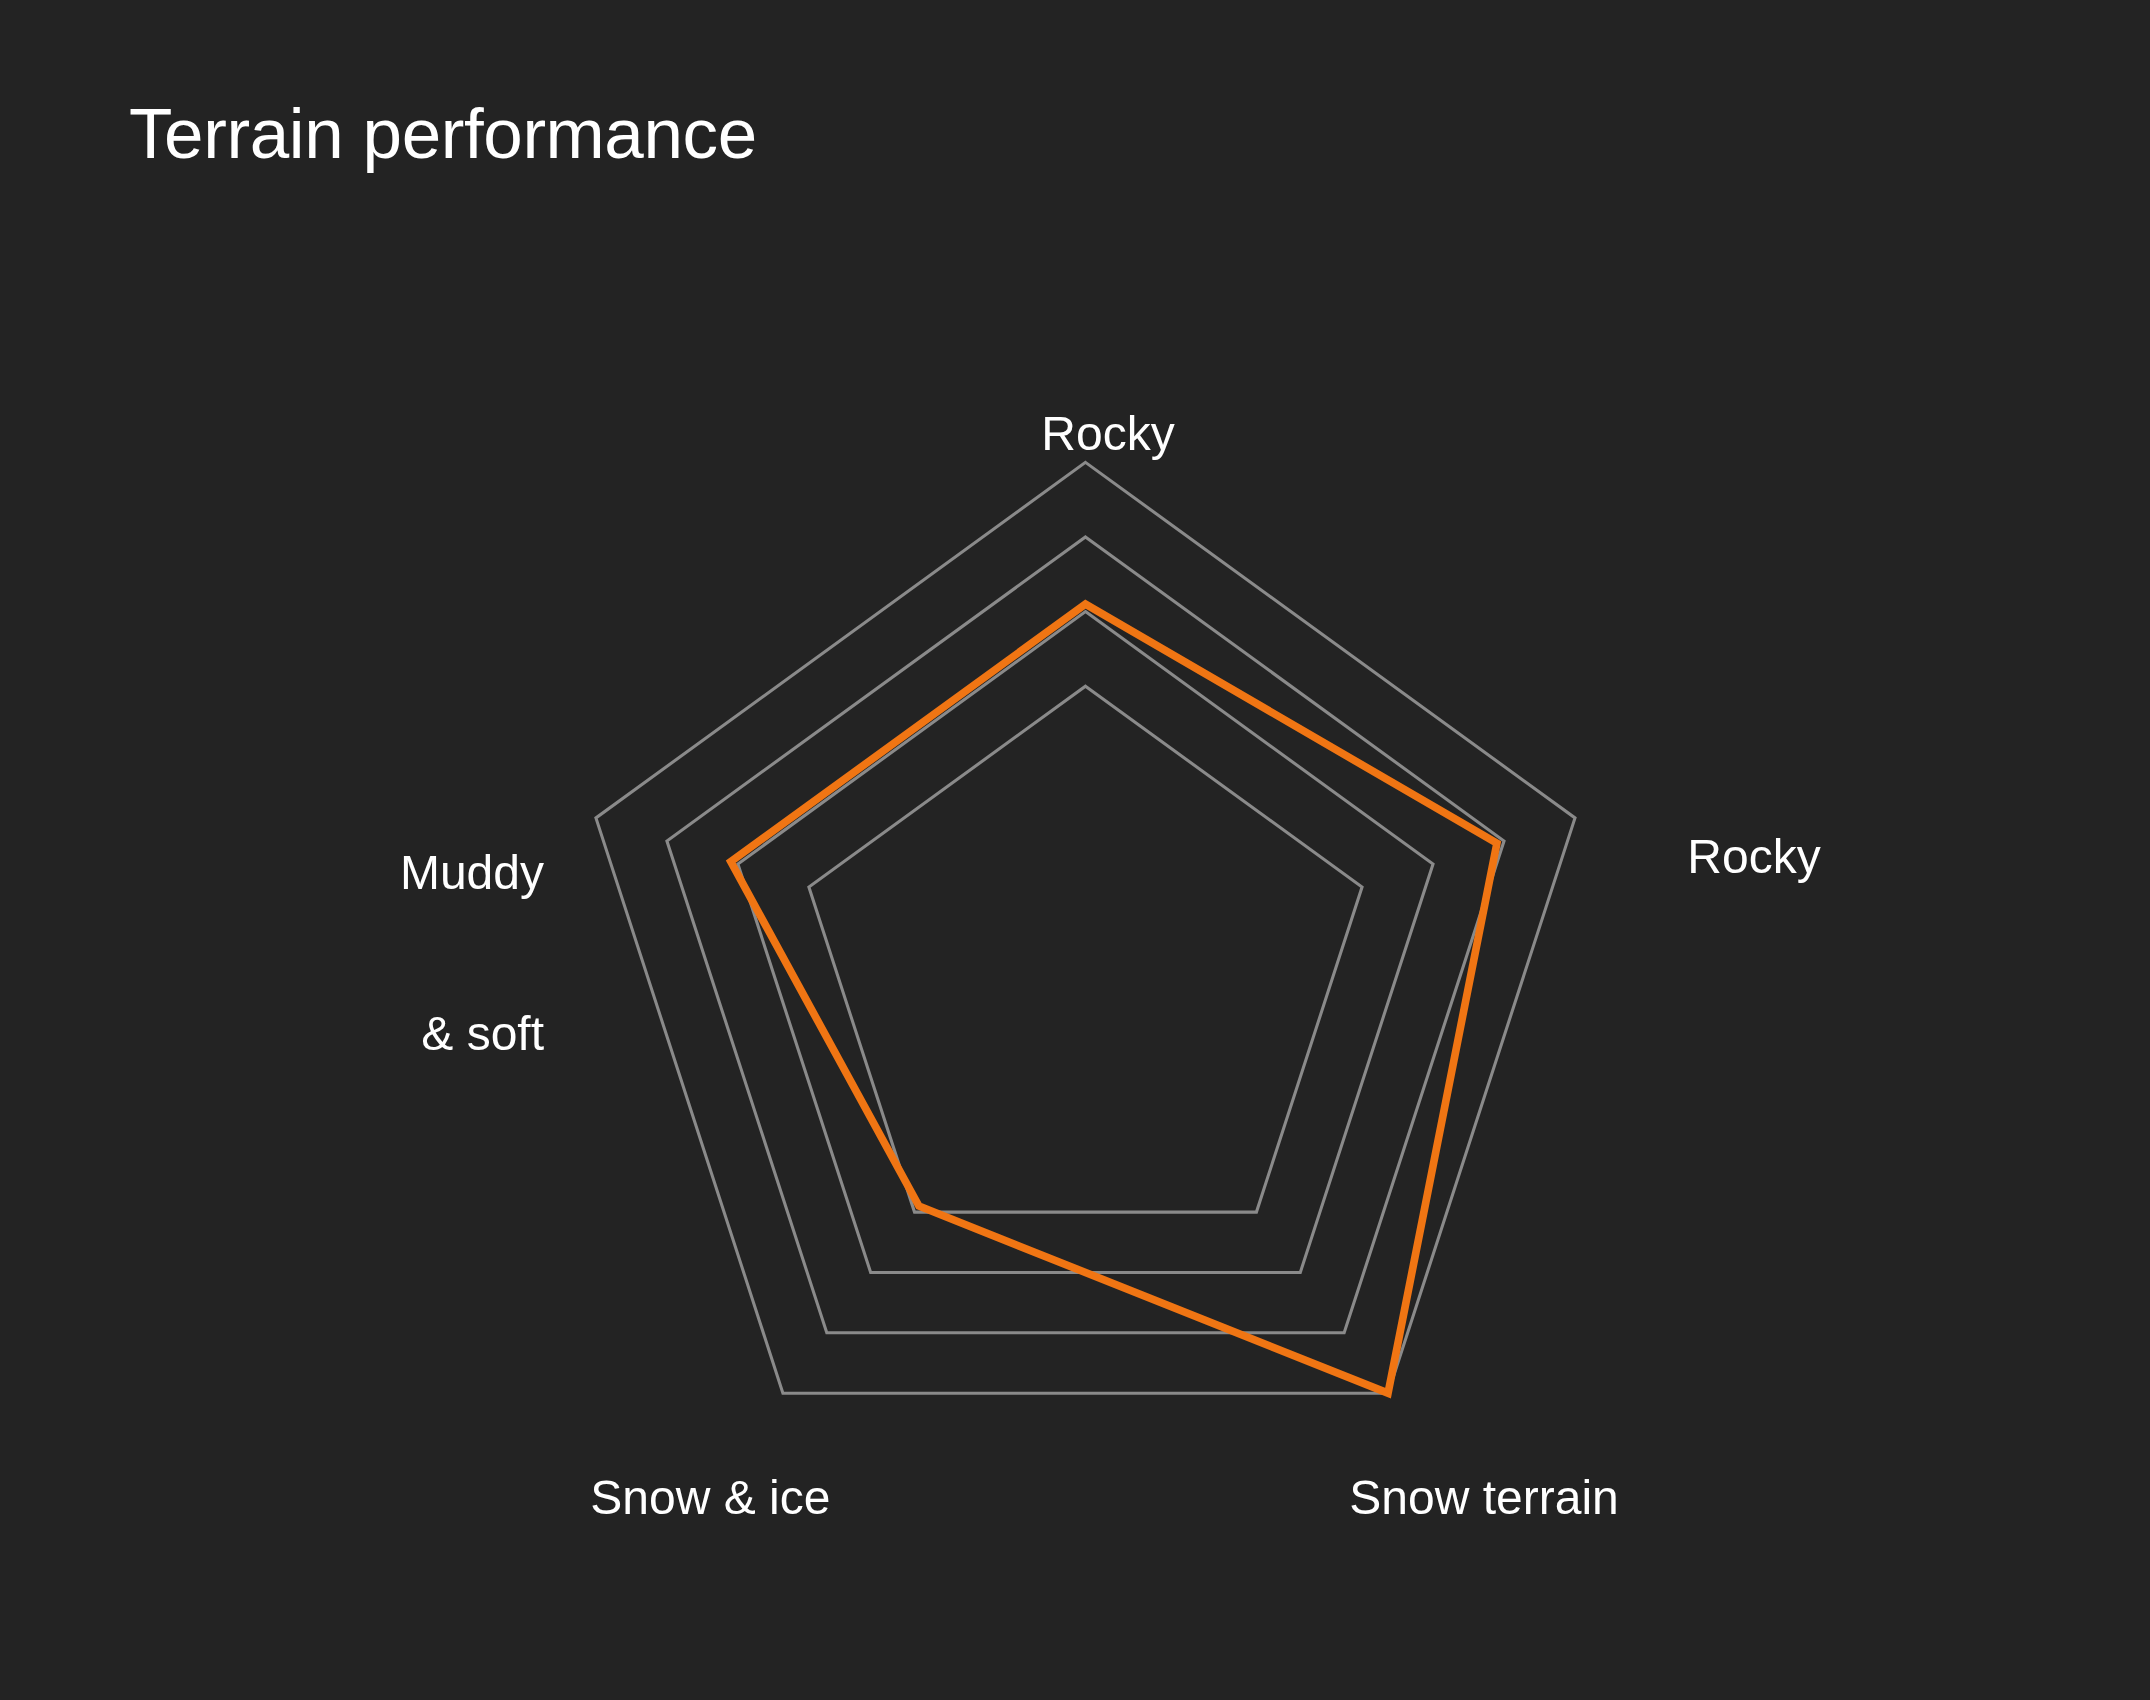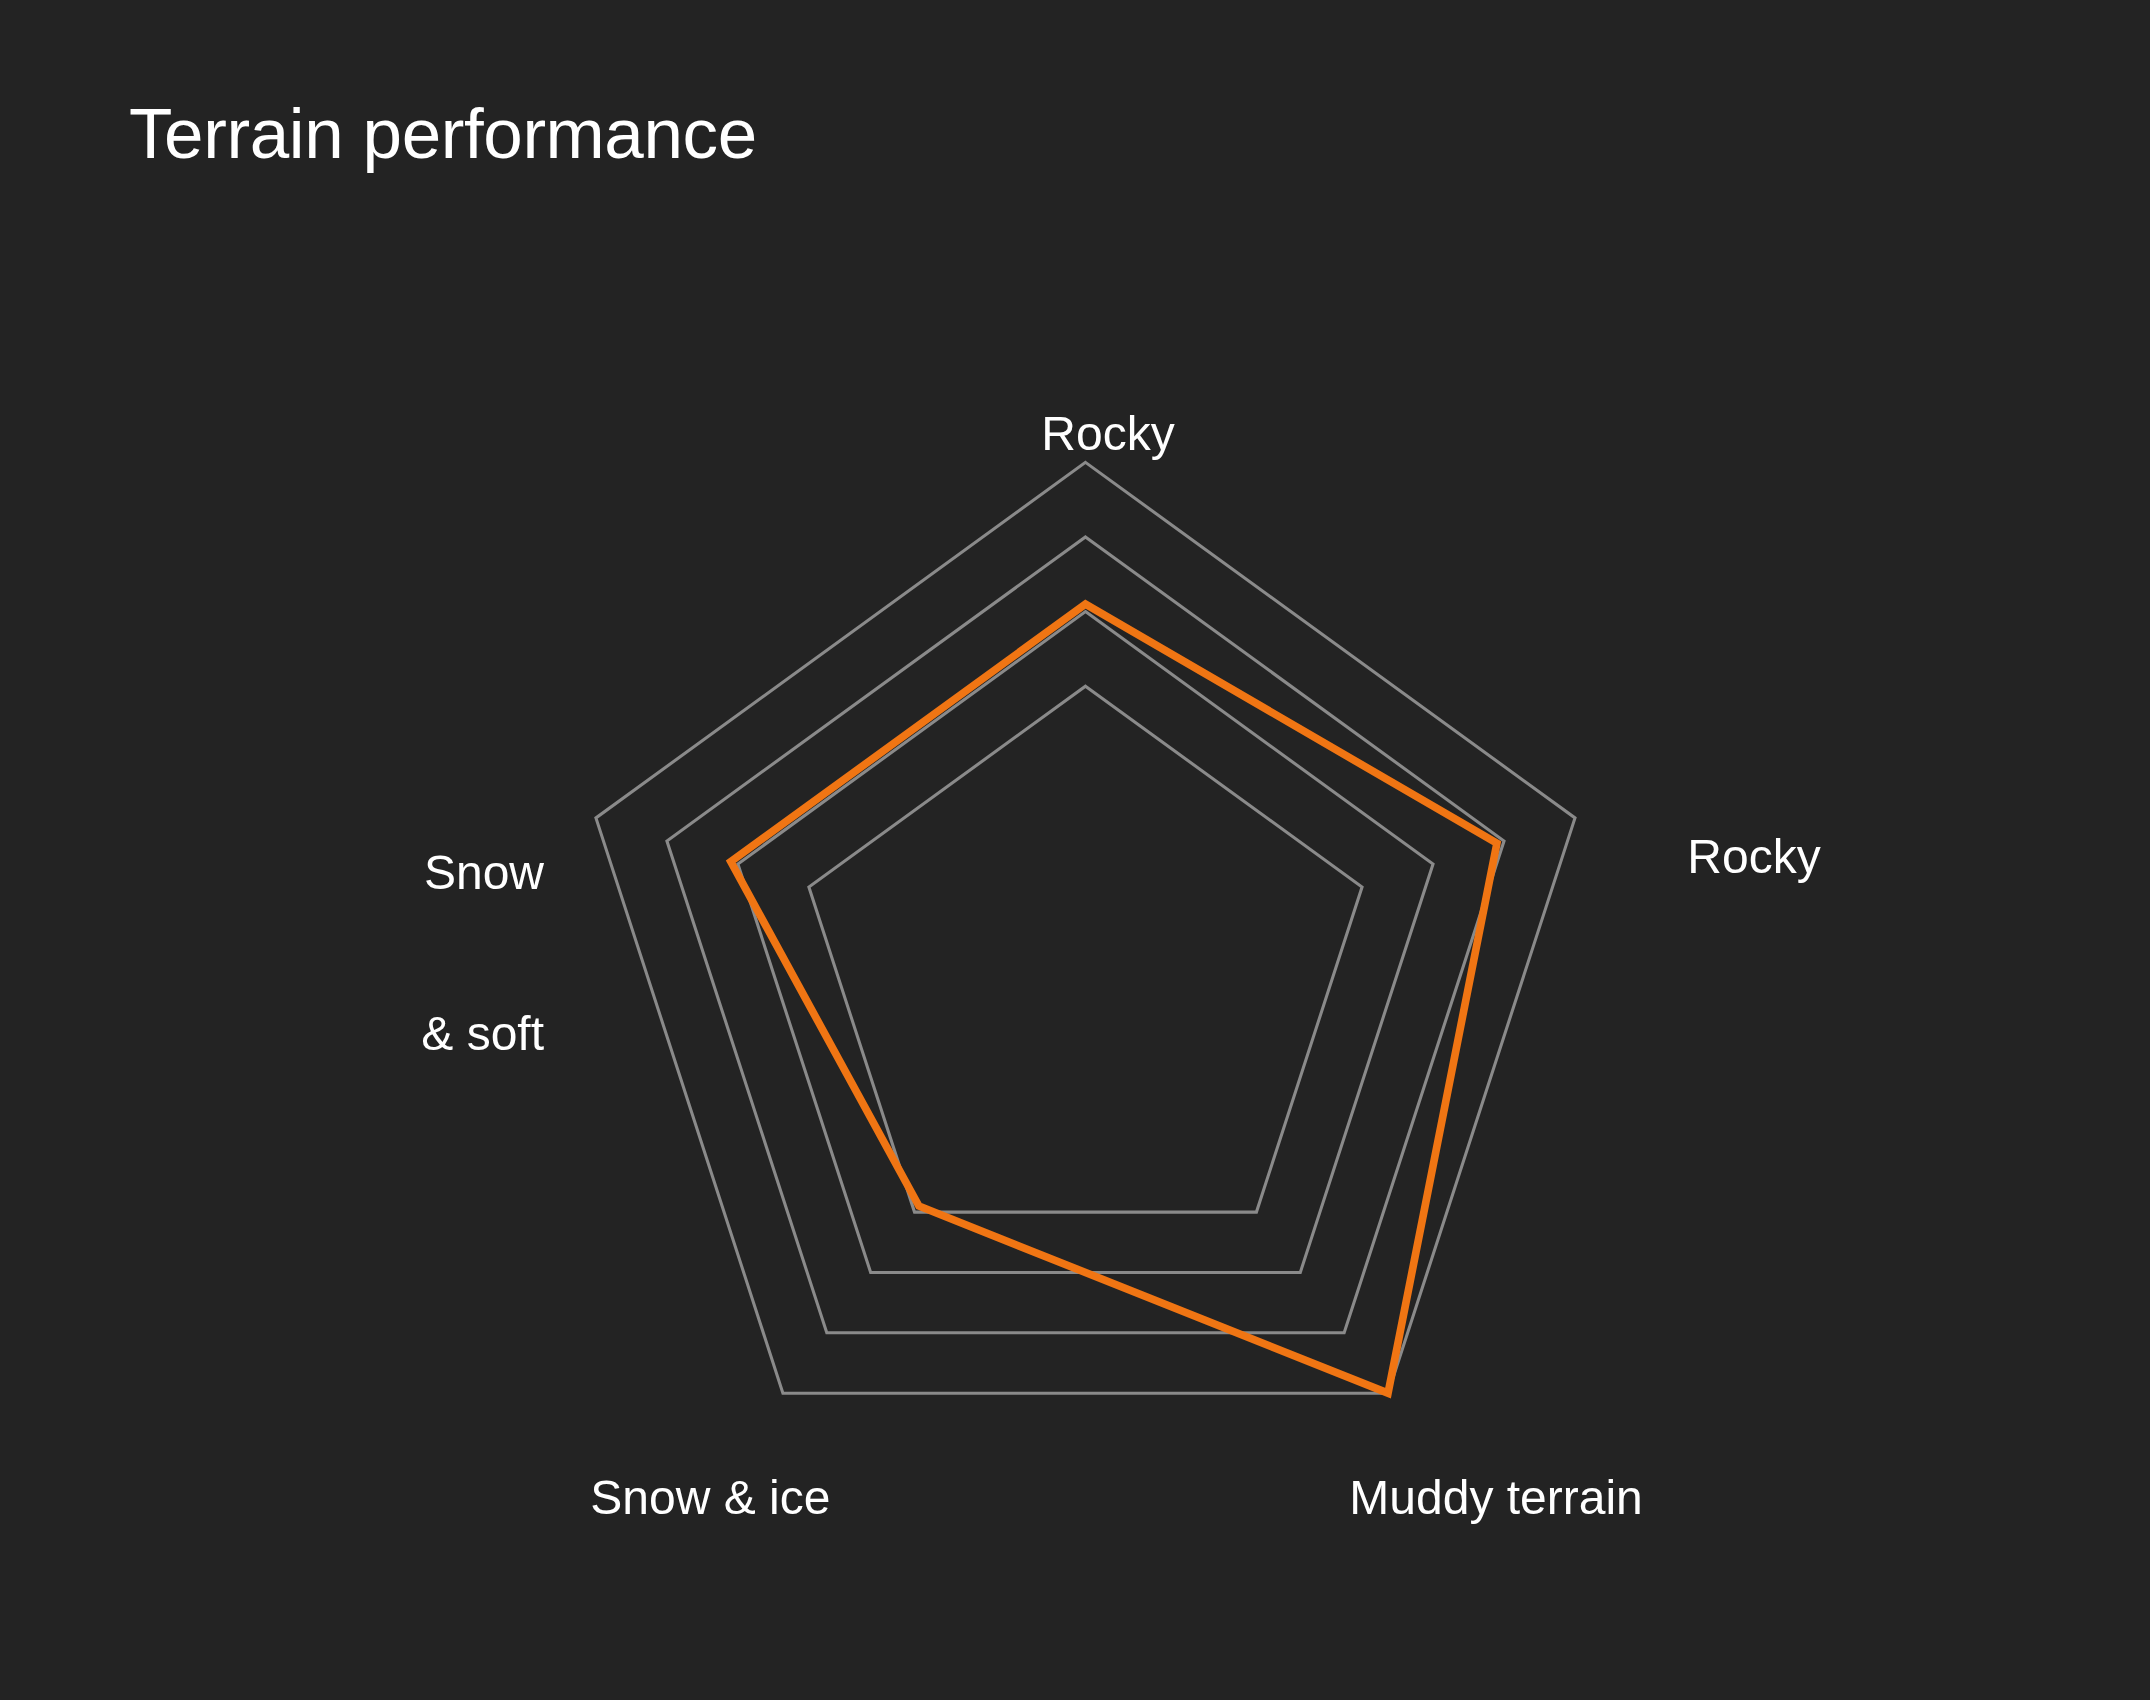--- a/index.html
+++ b/index.html
@@ -72,26 +72,26 @@
 
   <div class="axis-label lbl-rocky">
     <span>Rocky</span>
   </div>
 
   <div class="axis-label lbl-urban">
     <span>Rocky</span>
   </div>
 
   <div class="axis-label lbl-mixed">
-    <span>Muddy terrain</span>
+    <span>Snow terrain</span>
   </div>
 
   <div class="axis-label lbl-snow">
     <span>Snow &amp; ice</span>
   </div>
 
   <div class="axis-label lbl-muddy">
-    <div>Snow</div>
+    <div>Muddy</div>
     <div>&amp; soft</div>
   </div>
 
 </div>
 
 
 </body></html>

